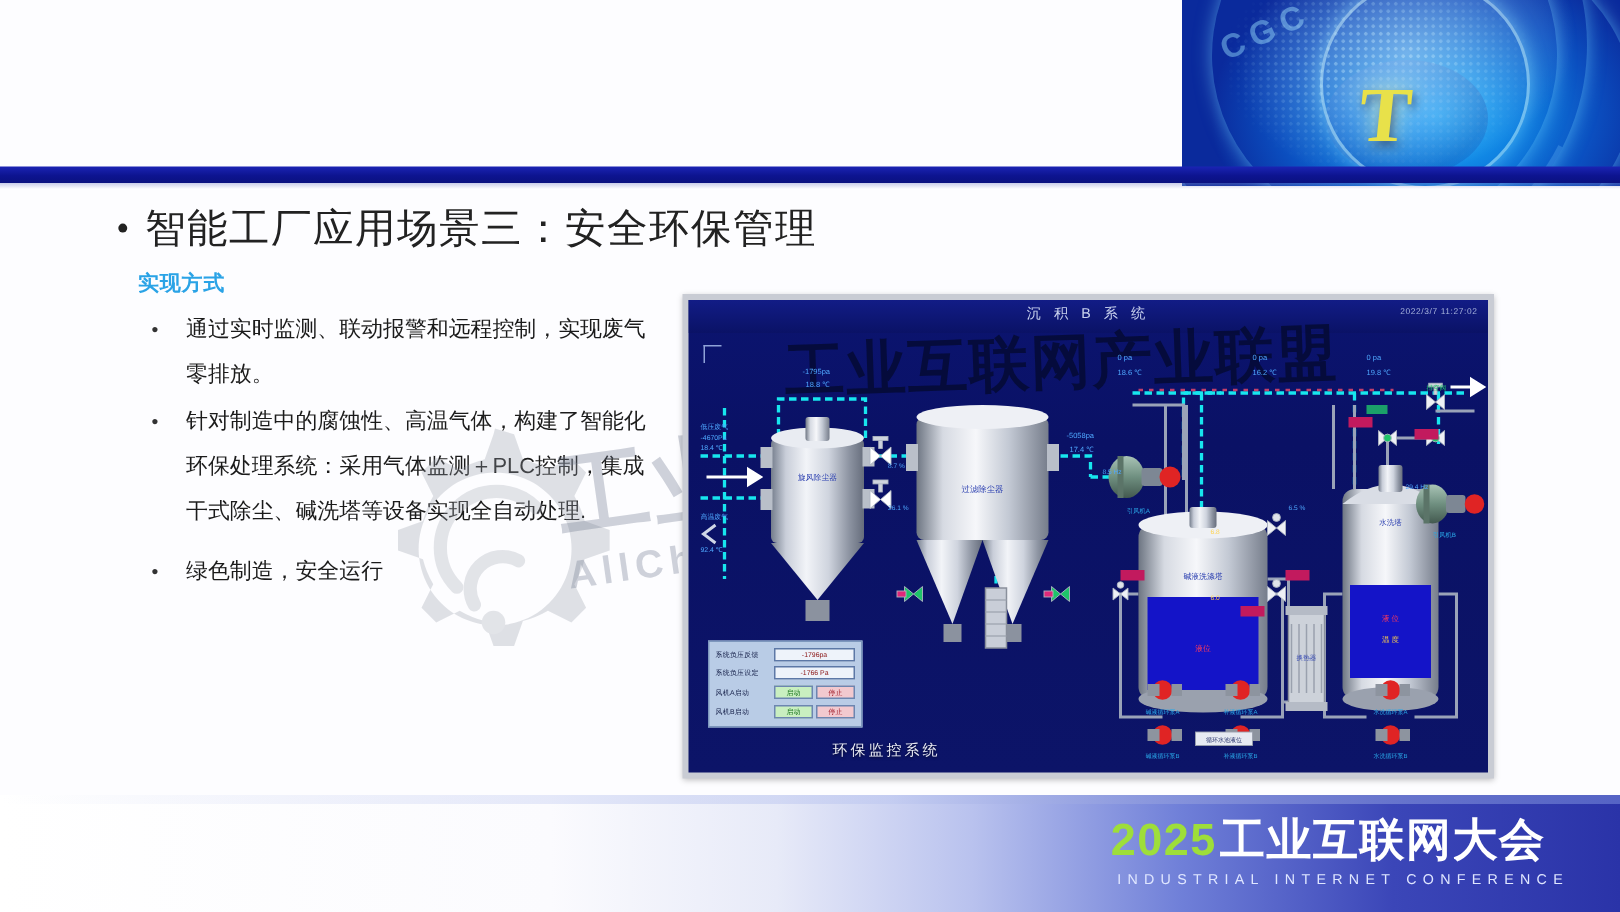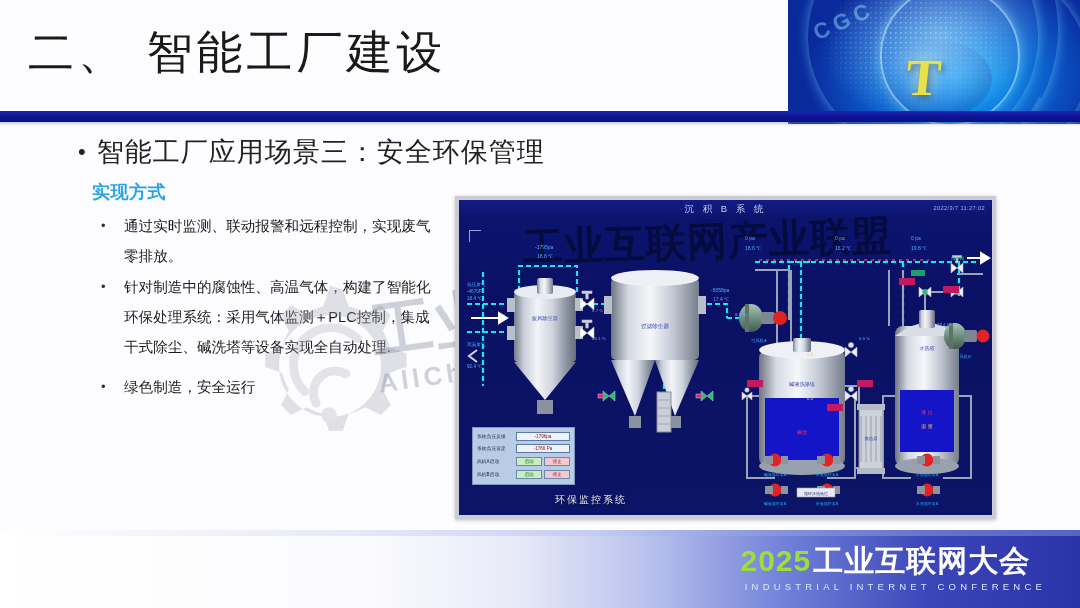--- a/index.html
+++ b/index.html
@@ -99,21 +99,21 @@
     letter-spacing: 1px;
     white-space: nowrap;
   }
   .headline .dot { font-size: 22px; vertical-align: 2px; margin-right: 10px; }
 
   
   .col { position: absolute; left: 92px; top: 180px; width: 352px; }
   .sec-head {
     color: #2aa3e6;
     font-weight: bold;
-    font-size: 18px;
+    font-size: 14px;
     margin-bottom: 7px;
     letter-spacing: .5px;
   }
   .blist { list-style: none; }
   .blist li {
     position: relative;
     padding-left: 32px;
     font-size: 14.6px;
     line-height: 30px;
     color: #1b1b1b;
@@ -256,21 +256,20 @@
     <div class="a3 arc"></div>
     <div class="a1 arc"></div>
     <div class="a2 arc"></div>
     <div class="dots"></div>
     <div class="blob"></div>
     <div class="a4 arc"></div>
     <div class="sheen"></div>
     <div class="t-glyph">T</div>
   </div>
 
-  <div class="slide-title">二、 智能工厂建设</div>
 
   <div class="rule"></div>
   <div class="rule-shadow"></div>
 
   <div class="headline">
     <span class="dot">•</span><span>智能工厂应用场景三：安全环保管理</span>
   </div>
 
   <div class="col">
     <div class="sec-head">实现方式</div>

